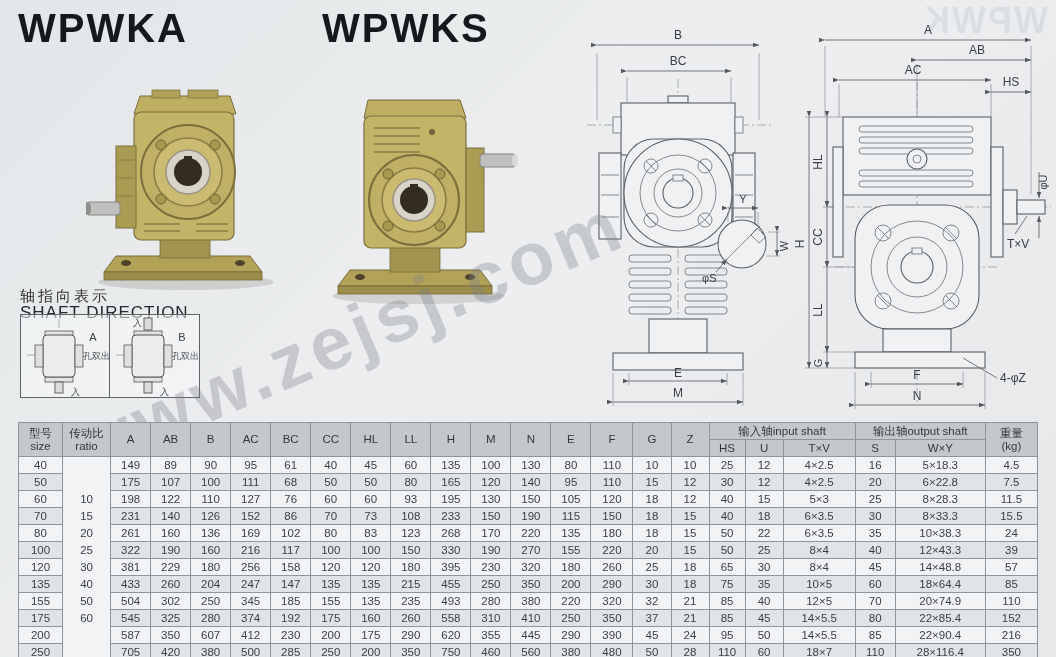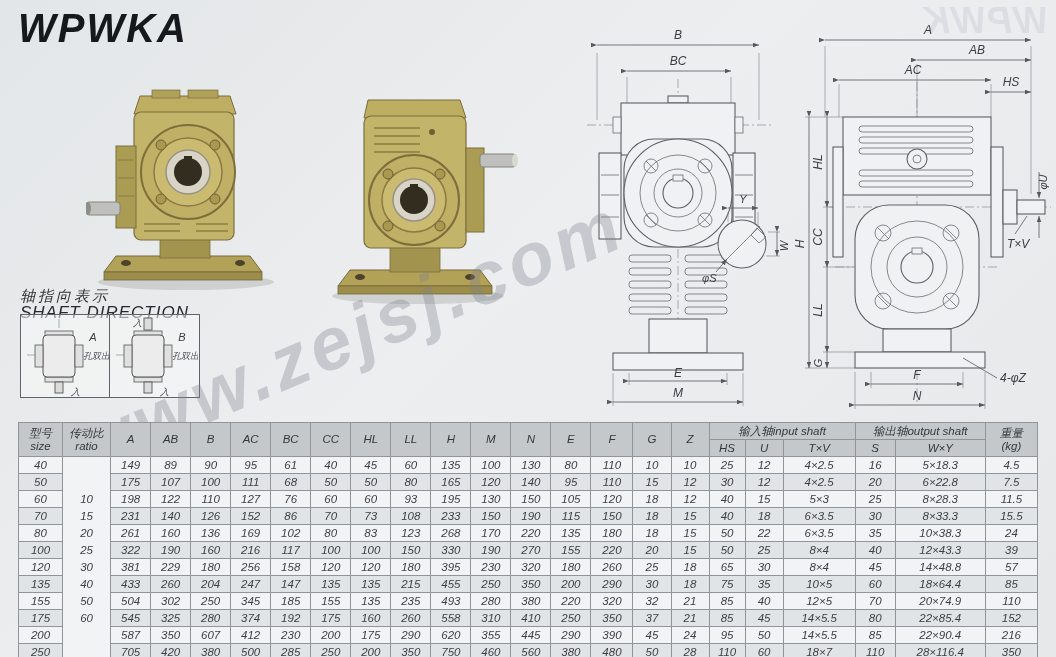--- a/index.html
+++ b/index.html
@@ -1,19 +1,19 @@
 <!DOCTYPE html>
 <html><head>
 <meta charset="utf-8">
 <style>
   html,body{margin:0;padding:0;background:#dfe2e4;}
   *{box-sizing:border-box;}
   .page{position:relative;width:1056px;height:657px;overflow:hidden;
         background:linear-gradient(135deg,#e3e6e8 0%,#eceeef 45%,#e6e8ea 100%);
-        font-family:"Liberation Sans",sans-serif;color:#2e3237;font-style:italic;}
+        font-family:"Liberation Sans",sans-serif;color:#2e3237;}
   .title{position:absolute;top:6px;font-size:40px;font-weight:bold;letter-spacing:2px;color:#15181c;}
   .title.t1{left:18px;}
   .title.t2{left:322px;}
   .ghost{position:absolute;top:0px;right:8px;font-size:36px;font-weight:bold;
          color:rgba(110,125,160,0.12);letter-spacing:2px;transform:scaleX(-1);}
   .watermark{position:absolute;left:78px;top:408px;font-size:74px;font-weight:bold;
              letter-spacing:5px;color:rgba(125,130,140,0.34);white-space:nowrap;
              transform:rotate(-23deg);transform-origin:0 50%;pointer-events:none;z-index:5;}
   .photo{position:absolute;}
   .photo.p1{left:86px;top:60px;}
@@ -52,20 +52,21 @@
               grid-template-rows:repeat(12,1fr);}
   .ratio-grid div{display:flex;align-items:center;justify-content:center;}
   .hline{display:block;}
 </style>
 </head>
 <body>
 
 <div class="page">
 
   <div class="title t1">WPWKA</div>
+  <div class="title t2">WPWKS</div>
   <div class="ghost">WPWK</div>
 
   <svg class="photo p1" width="202" height="232" viewBox="0 0 202 232">
     <ellipse cx="100" cy="222" rx="88" ry="8" fill="rgba(90,90,80,0.18)"></ellipse>
     <polygon points="30,196 164,196 176,212 18,212" fill="#b2a257" stroke="#77683a" stroke-width="1"></polygon>
     <rect x="18" y="212" width="158" height="8" fill="#9c8d4a" stroke="#77683a" stroke-width="0.8"></rect>
     <ellipse cx="40" cy="203" rx="5" ry="3" fill="#4d432a"></ellipse>
     <ellipse cx="154" cy="203" rx="5" ry="3" fill="#4d432a"></ellipse>
     <rect x="74" y="168" width="50" height="30" fill="#a2934e" stroke="#7a6b3c" stroke-width="0.8"></rect>
     <polygon points="54,36 144,36 150,54 48,54" fill="#bdae62" stroke="#7a6b3c" stroke-width="1"></polygon>

